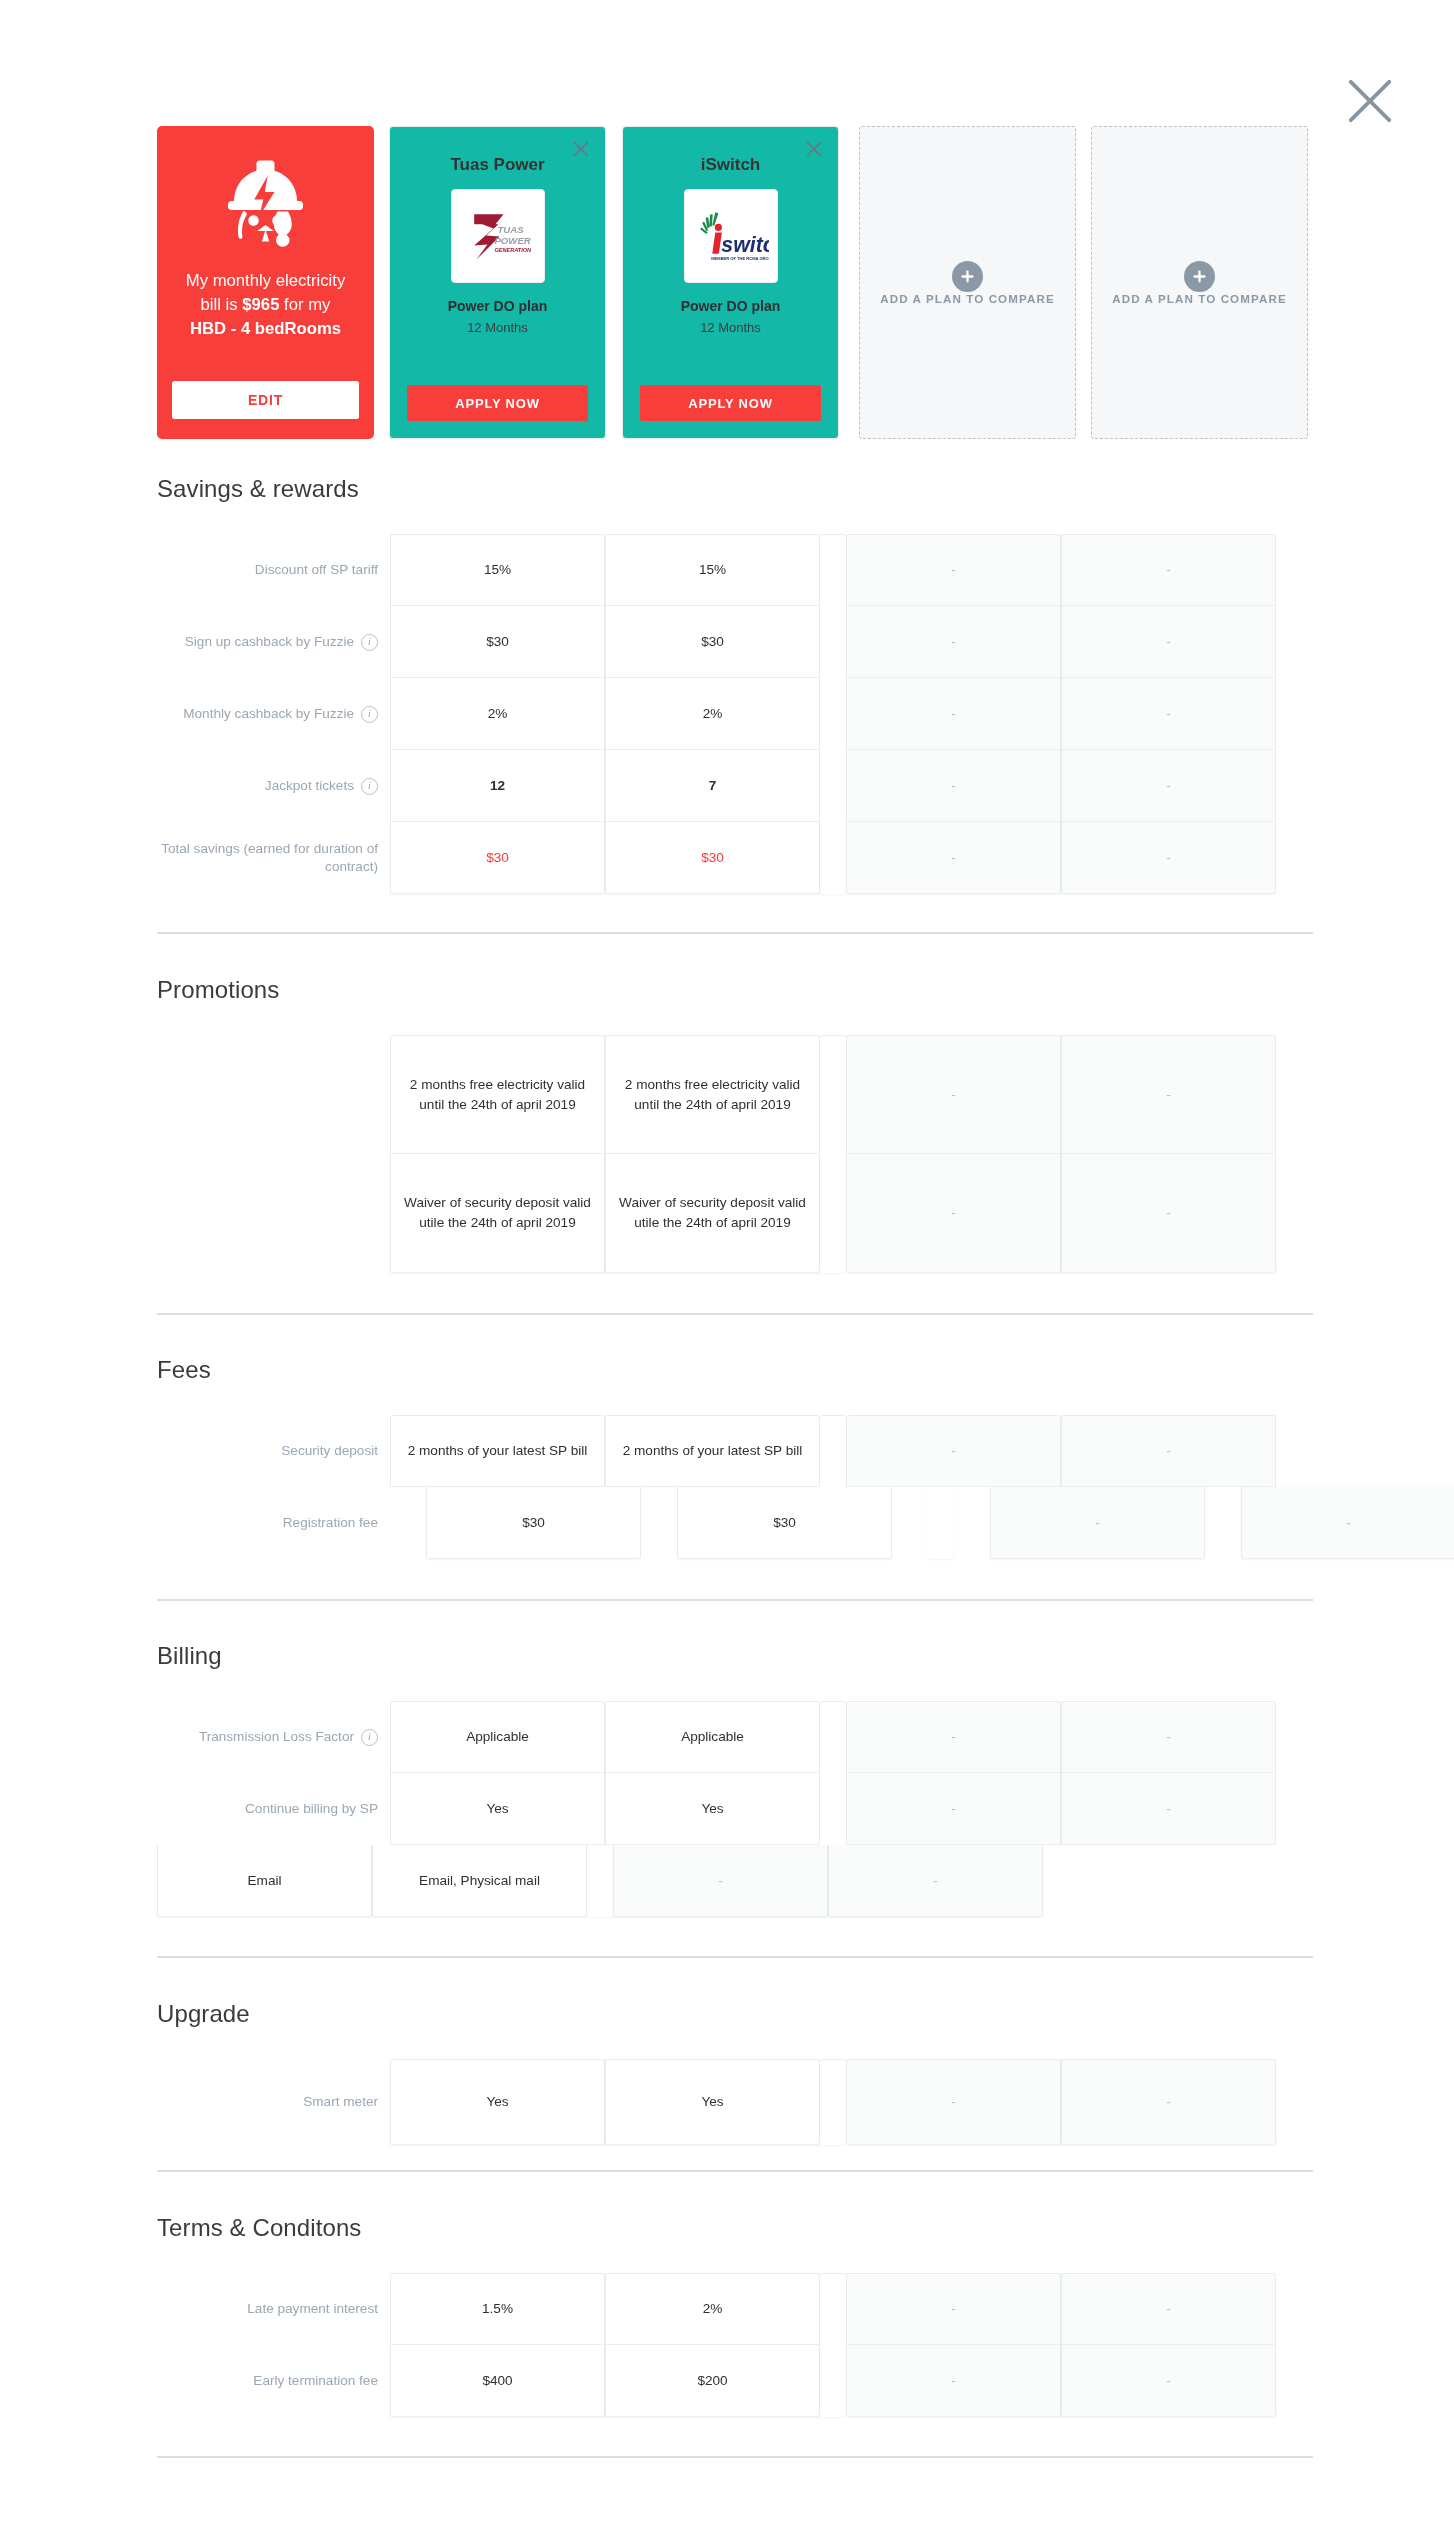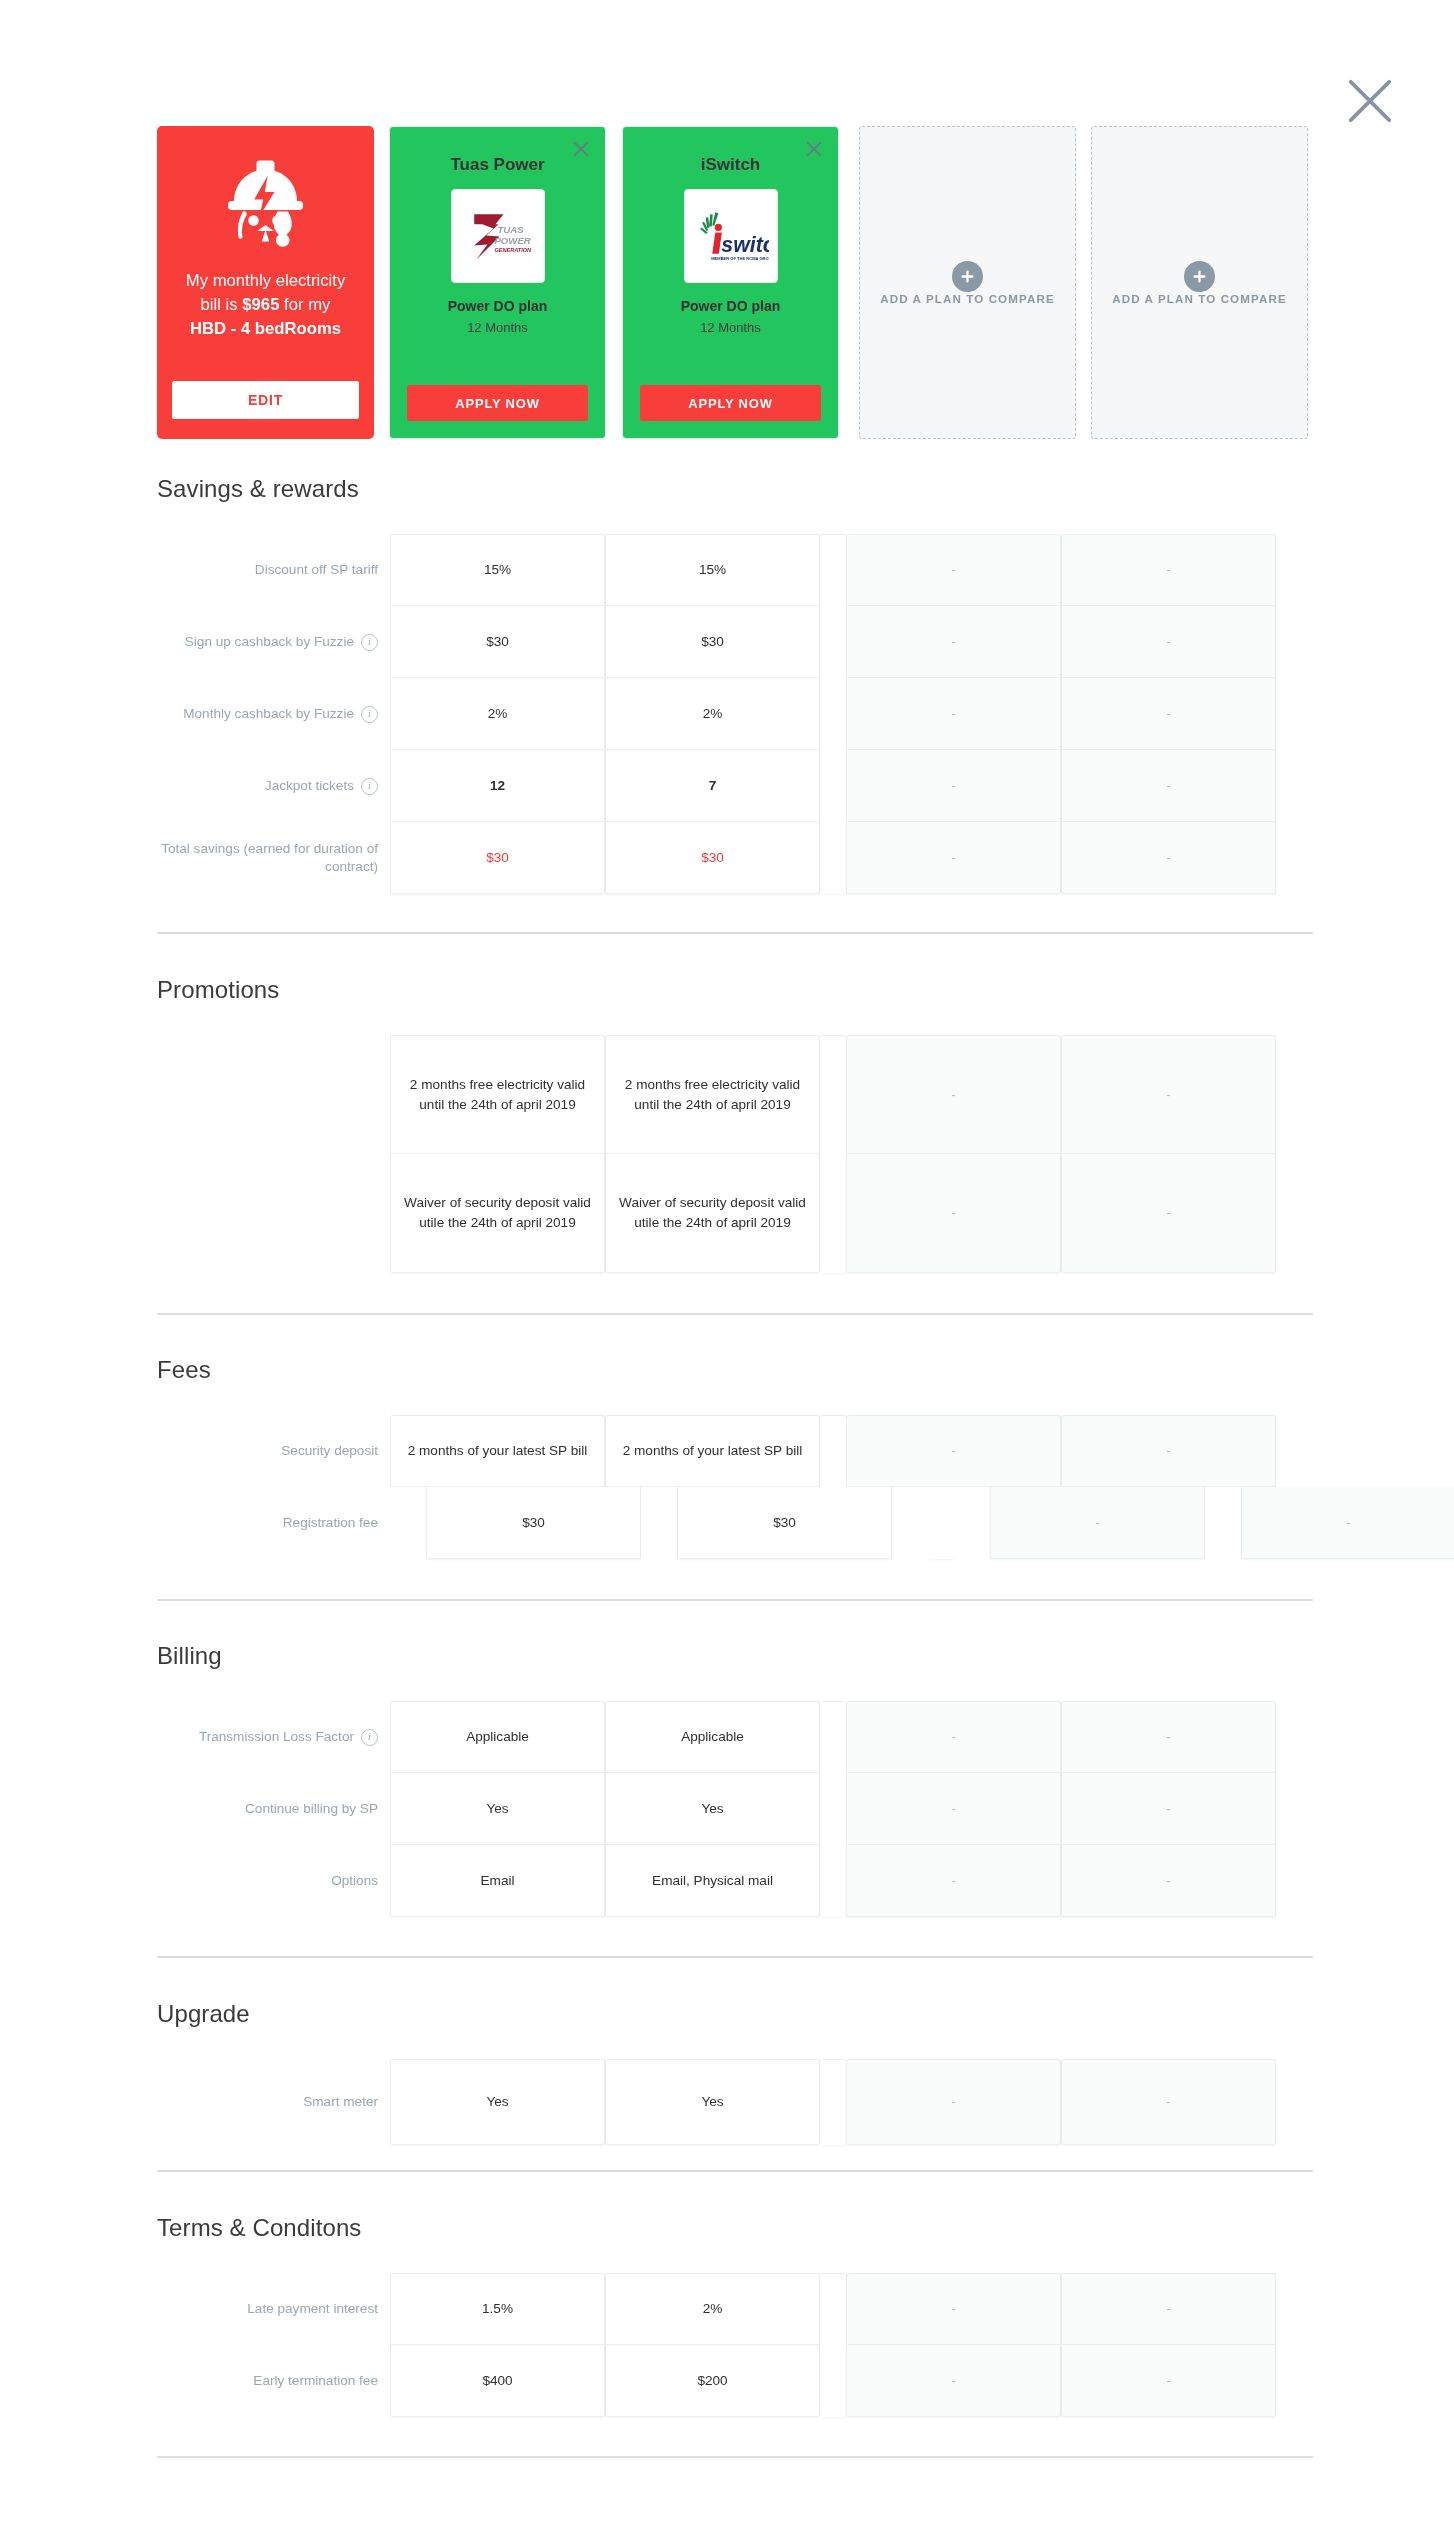--- a/index.html
+++ b/index.html
@@ -38,21 +38,21 @@
   }
   .bill-text b { font-weight: 700; }
   .bill-edit {
     margin-top: auto; width: 100%; height: 38px; background: #ffffff;
     border-radius: 2.5px; color: #f73e3b; font-size: 14px; font-weight: 700;
     letter-spacing: 0.8px; display: flex; align-items: center; justify-content: center;
     cursor: pointer; border: none;
   }
 
   .card-plan {
-    width: 217px; background: #22c55e; border: 1px solid #e9ecef;
+    width: 217px; background: #14b8a6; border: 1px solid #e9ecef;
     border-radius: 4px; display: flex; flex-direction: column; align-items: center;
     padding: 14px 17px 17px; box-shadow: 0 0.5px 1.5px rgba(0,0,0,.05);
   }
   .card-plan.p1 { left: 232px; }
   .card-plan.p2 { left: 465px; }
   .plan-close {
     position: absolute; right: 13px; top: 11px; width: 22px; height: 22px; cursor: pointer;
   }
   .plan-close svg { width: 100%; height: 100%; display: block; }
   .plan-title {
@@ -363,23 +363,20 @@
             <div class="row-label">
               <span class="lbl">Continue billing by SP</span>
             </div>
             <div class="cell">Yes</div>
             <div class="cell">Yes</div>
             <div class="cell gap"></div>
             <div class="cell muted">-</div>
             <div class="cell muted">-</div>
           </div>
           <div class="row last" style="height: 72px;">
-            <div class="row-label">
-              <span class="lbl">Options</span>
-            </div>
             <div class="cell">Email</div>
             <div class="cell">Email, Physical mail</div>
             <div class="cell gap"></div>
             <div class="cell muted">-</div>
             <div class="cell muted">-</div>
           </div>
         </div>
       </div>
       <div class="divider" style="top: 1956px;"></div>
       <div class="section" style="top: 2000px;">

